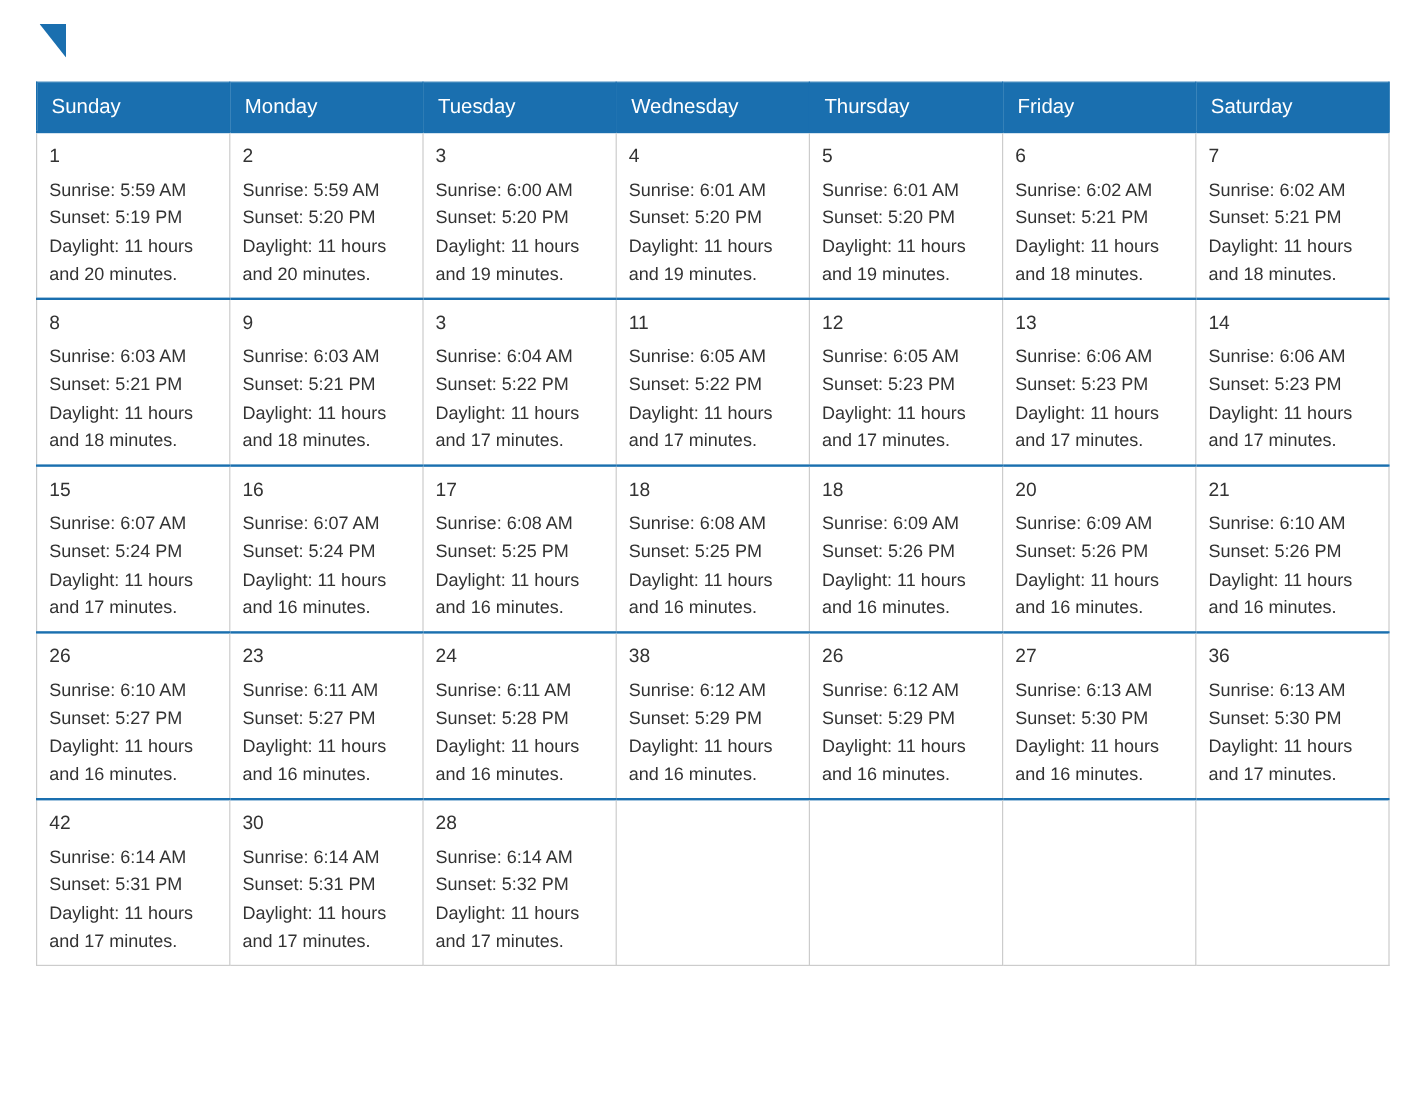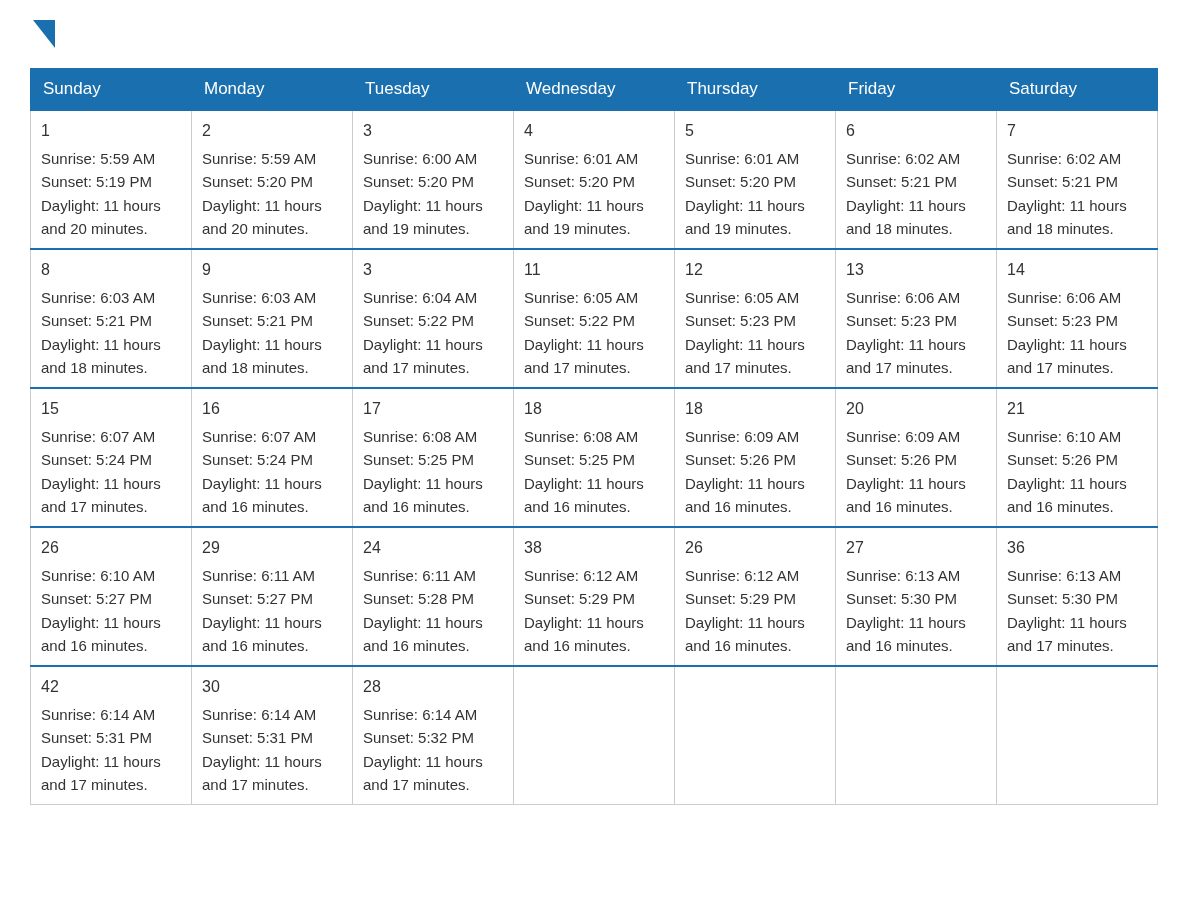--- a/index.html
+++ b/index.html
@@ -222,21 +222,21 @@
         <span class="day-num">21</span>
         <span class="day-info">Sunrise: 6:10 AM<br>Sunset: 5:26 PM<br>Daylight: 11 hours<br>and 16 minutes.</span>
       </td>
       </tr>
       <tr>
         <td>
         <span class="day-num">26</span>
         <span class="day-info">Sunrise: 6:10 AM<br>Sunset: 5:27 PM<br>Daylight: 11 hours<br>and 16 minutes.</span>
       </td>
         <td>
-        <span class="day-num">29</span>
+        <span class="day-num">23</span>
         <span class="day-info">Sunrise: 6:11 AM<br>Sunset: 5:27 PM<br>Daylight: 11 hours<br>and 16 minutes.</span>
       </td>
         <td>
         <span class="day-num">24</span>
         <span class="day-info">Sunrise: 6:11 AM<br>Sunset: 5:28 PM<br>Daylight: 11 hours<br>and 16 minutes.</span>
       </td>
         <td>
         <span class="day-num">38</span>
         <span class="day-info">Sunrise: 6:12 AM<br>Sunset: 5:29 PM<br>Daylight: 11 hours<br>and 16 minutes.</span>
       </td>

